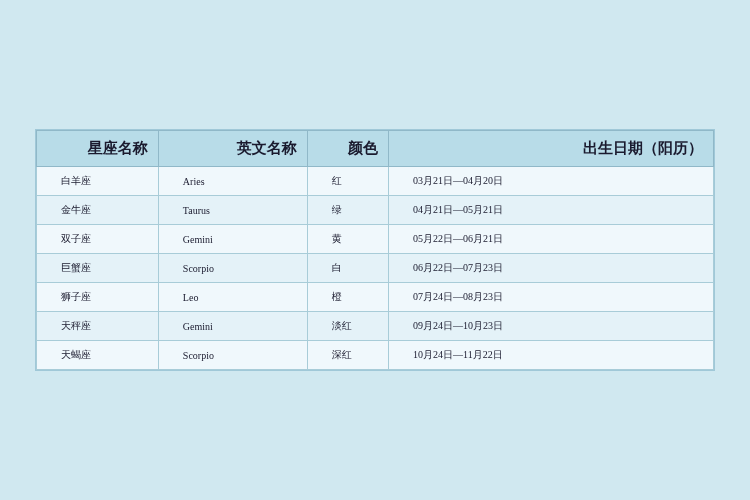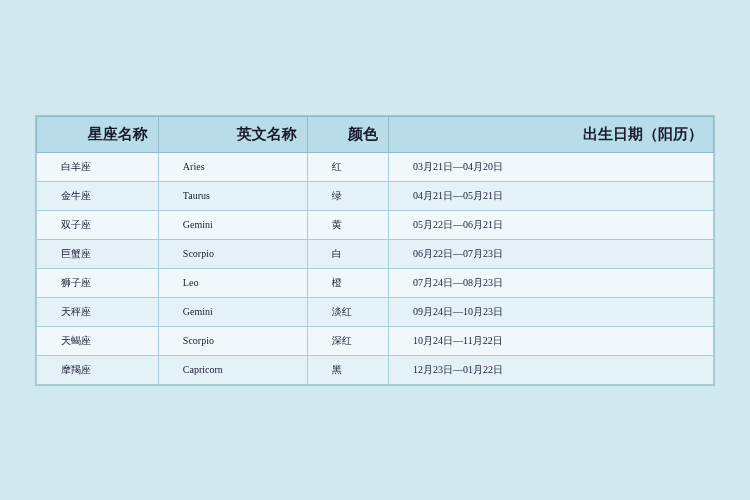--- a/index.html
+++ b/index.html
@@ -112,21 +112,15 @@
           <td>Gemini</td>
           <td>淡红</td>
           <td>09月24日—10月23日</td>
         </tr>
         <tr>
           <td>天蝎座</td>
           <td>Scorpio</td>
           <td>深红</td>
           <td>10月24日—11月22日</td>
         </tr>
-        <tr>
-          <td>摩羯座</td>
-          <td>Capricorn</td>
-          <td>黑</td>
-          <td>12月23日—01月22日</td>
-        </tr>
       </tbody>
   </table>
 </div>
 
 </body></html>

